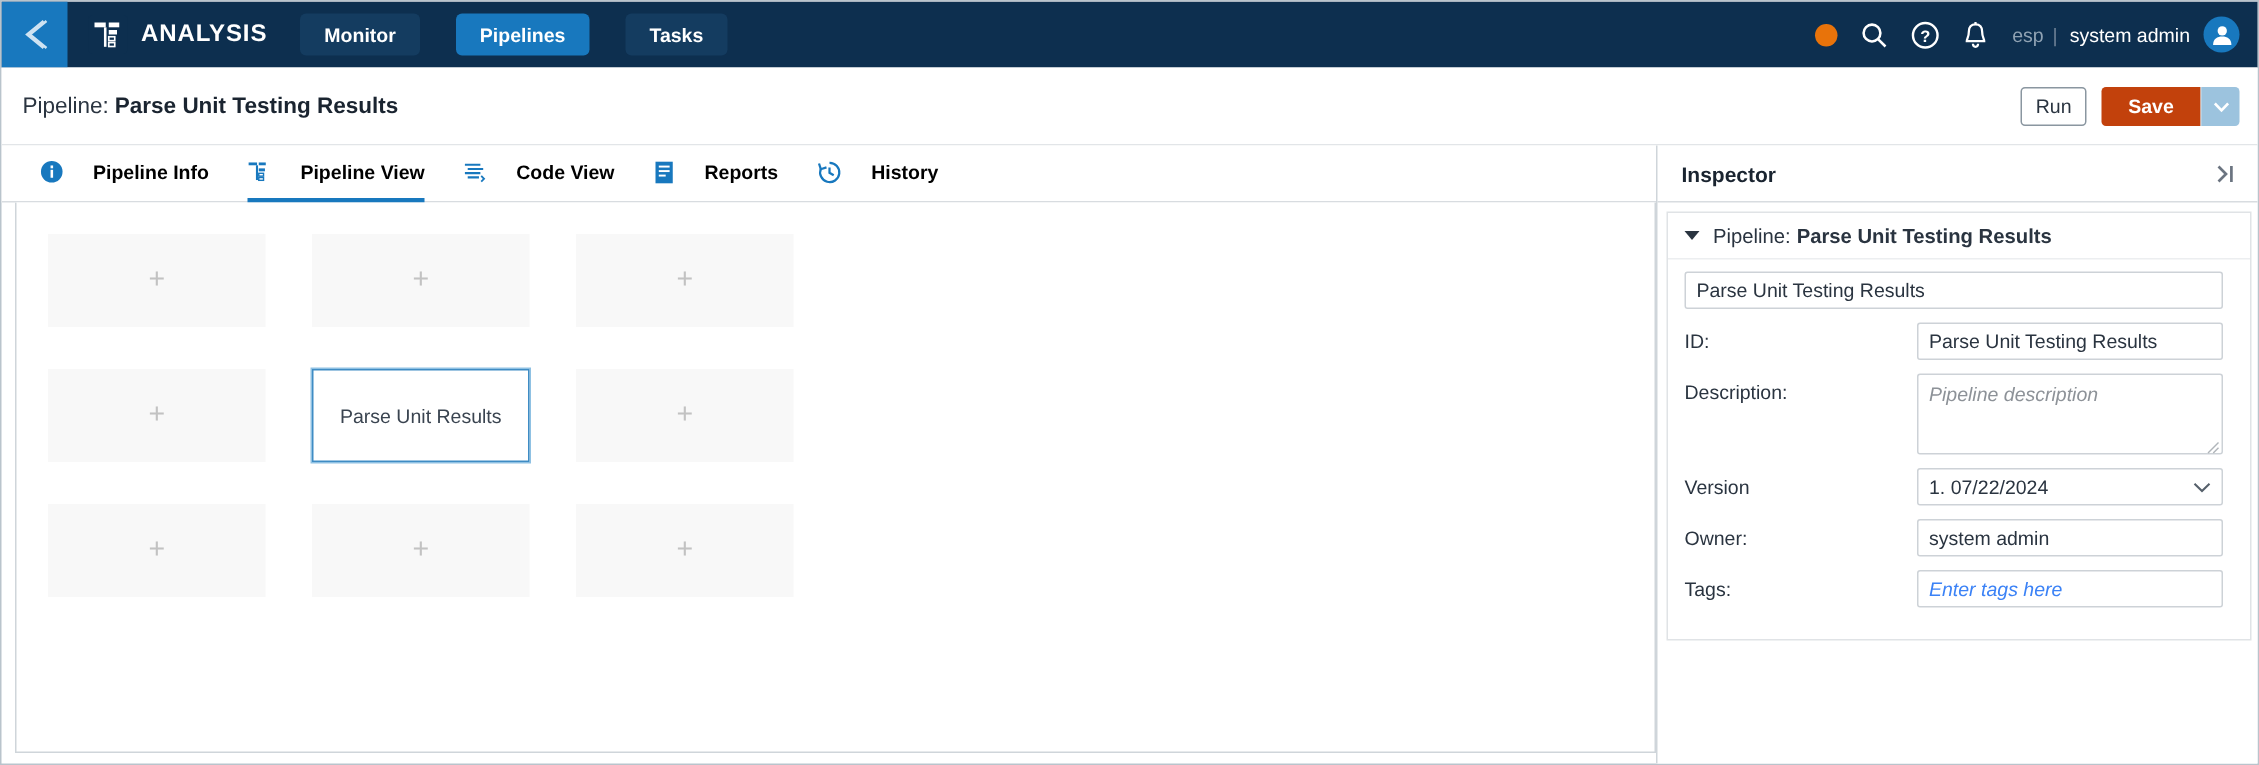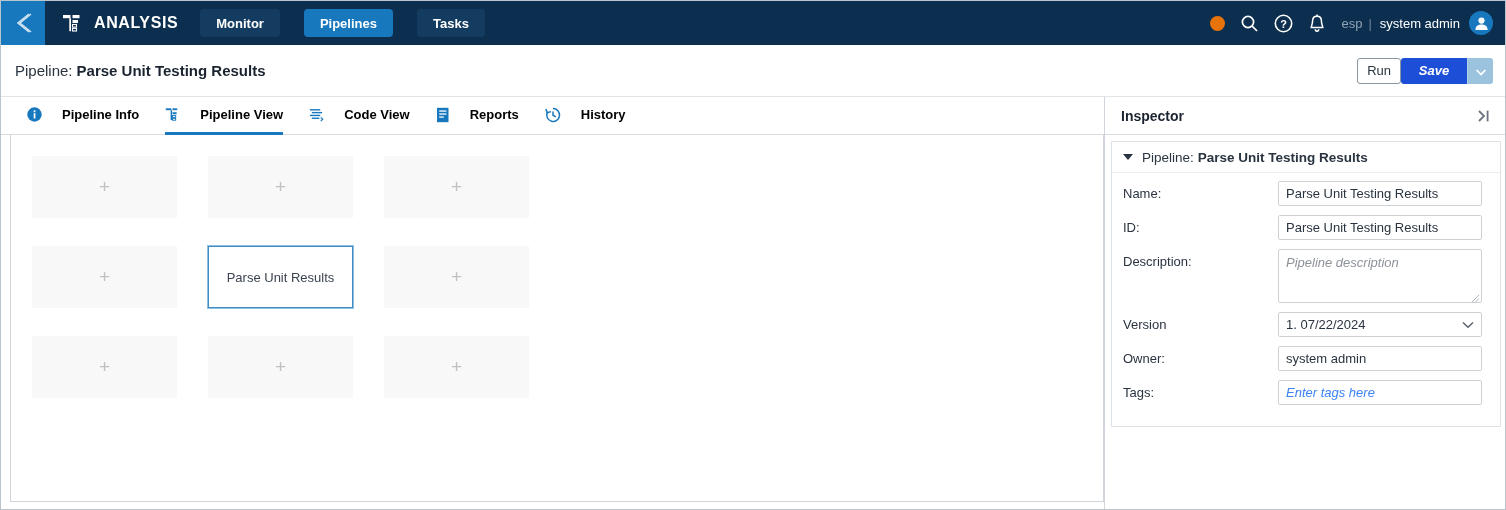--- a/index.html
+++ b/index.html
@@ -89,38 +89,37 @@
     position: absolute; left: 0; top: 44px;
     width: 1506px; height: 52px;
     background: #ffffff;
     border-bottom: 1px solid #e2e5e8;
     display: flex; align-items: center;
     padding: 0 14px 0 14px;
   }
   .titlebar-left { display: flex; align-items: baseline; font-size: 15px; color: #2a3440; }
   .title-prefix { color: #2a3440; }
   .title-name { font-weight: bold; color: #1a2430; margin-left: 4px; }
-  .titlebar-right { margin-left: auto; display: flex; align-items: flex-end; gap: 0; }
+  .titlebar-right { margin-left: auto; display: flex; align-items: flex-end; gap: 10px; }
   .btn-run {
     height: 26px; min-width: 42px; padding: 0 9px;
     border: 1px solid #8a96a0; border-radius: 3px;
     background: #ffffff; color: #2a3440;
     font-size: 13px; font-family: inherit;
     display: flex; align-items: center; justify-content: center;
     cursor: pointer;
   }
   .btn-save-group { display: flex; align-items: stretch; height: 26px; }
   .btn-save {
     min-width: 66px; padding: 0 12px;
-    background: #1d4ed8; color: #ffffff;
+    background: #c2410c; color: #ffffff;
     font-size: 13px; font-weight: bold;
     border: none; border-radius: 3px 0 0 3px;
     display: flex; align-items: center; justify-content: center;
     cursor: default;
-    font-style: italic;
   }
   .btn-save-caret {
     width: 26px;
     background: #9cc3de; color: #ffffff;
     border-left: 1px solid #b4d2e6;
     border-radius: 0 3px 3px 0;
     display: flex; align-items: center; justify-content: center;
     cursor: default;
   }
 
@@ -448,21 +447,20 @@
     <div class="inspector-body">
       <div class="section">
         <div class="section-head">
           <span class="tri"></span>
           <span>Pipeline:</span>
           <b>Parse Unit Testing Results</b>
         </div>
 
         <div class="form">
           <div class="row">
-            <div class="row-label">Name:</div>
             <div class="field">Parse Unit Testing Results</div>
           </div>
 
           <div class="row">
             <div class="row-label">ID:</div>
             <div class="field">Parse Unit Testing Results</div>
           </div>
 
           <div class="row">
             <div class="row-label">Description:</div>

